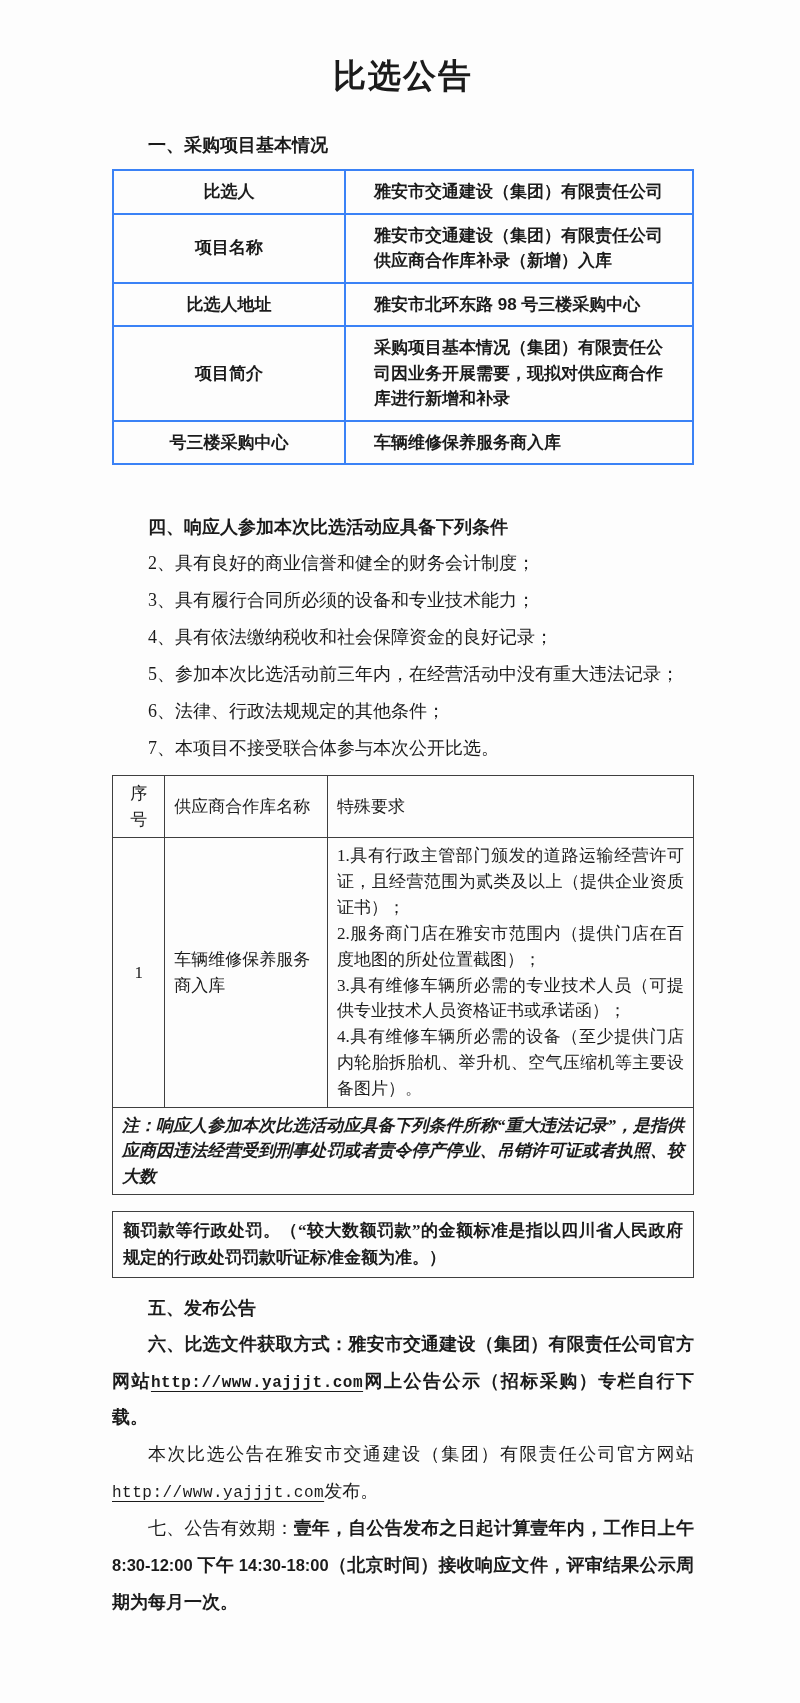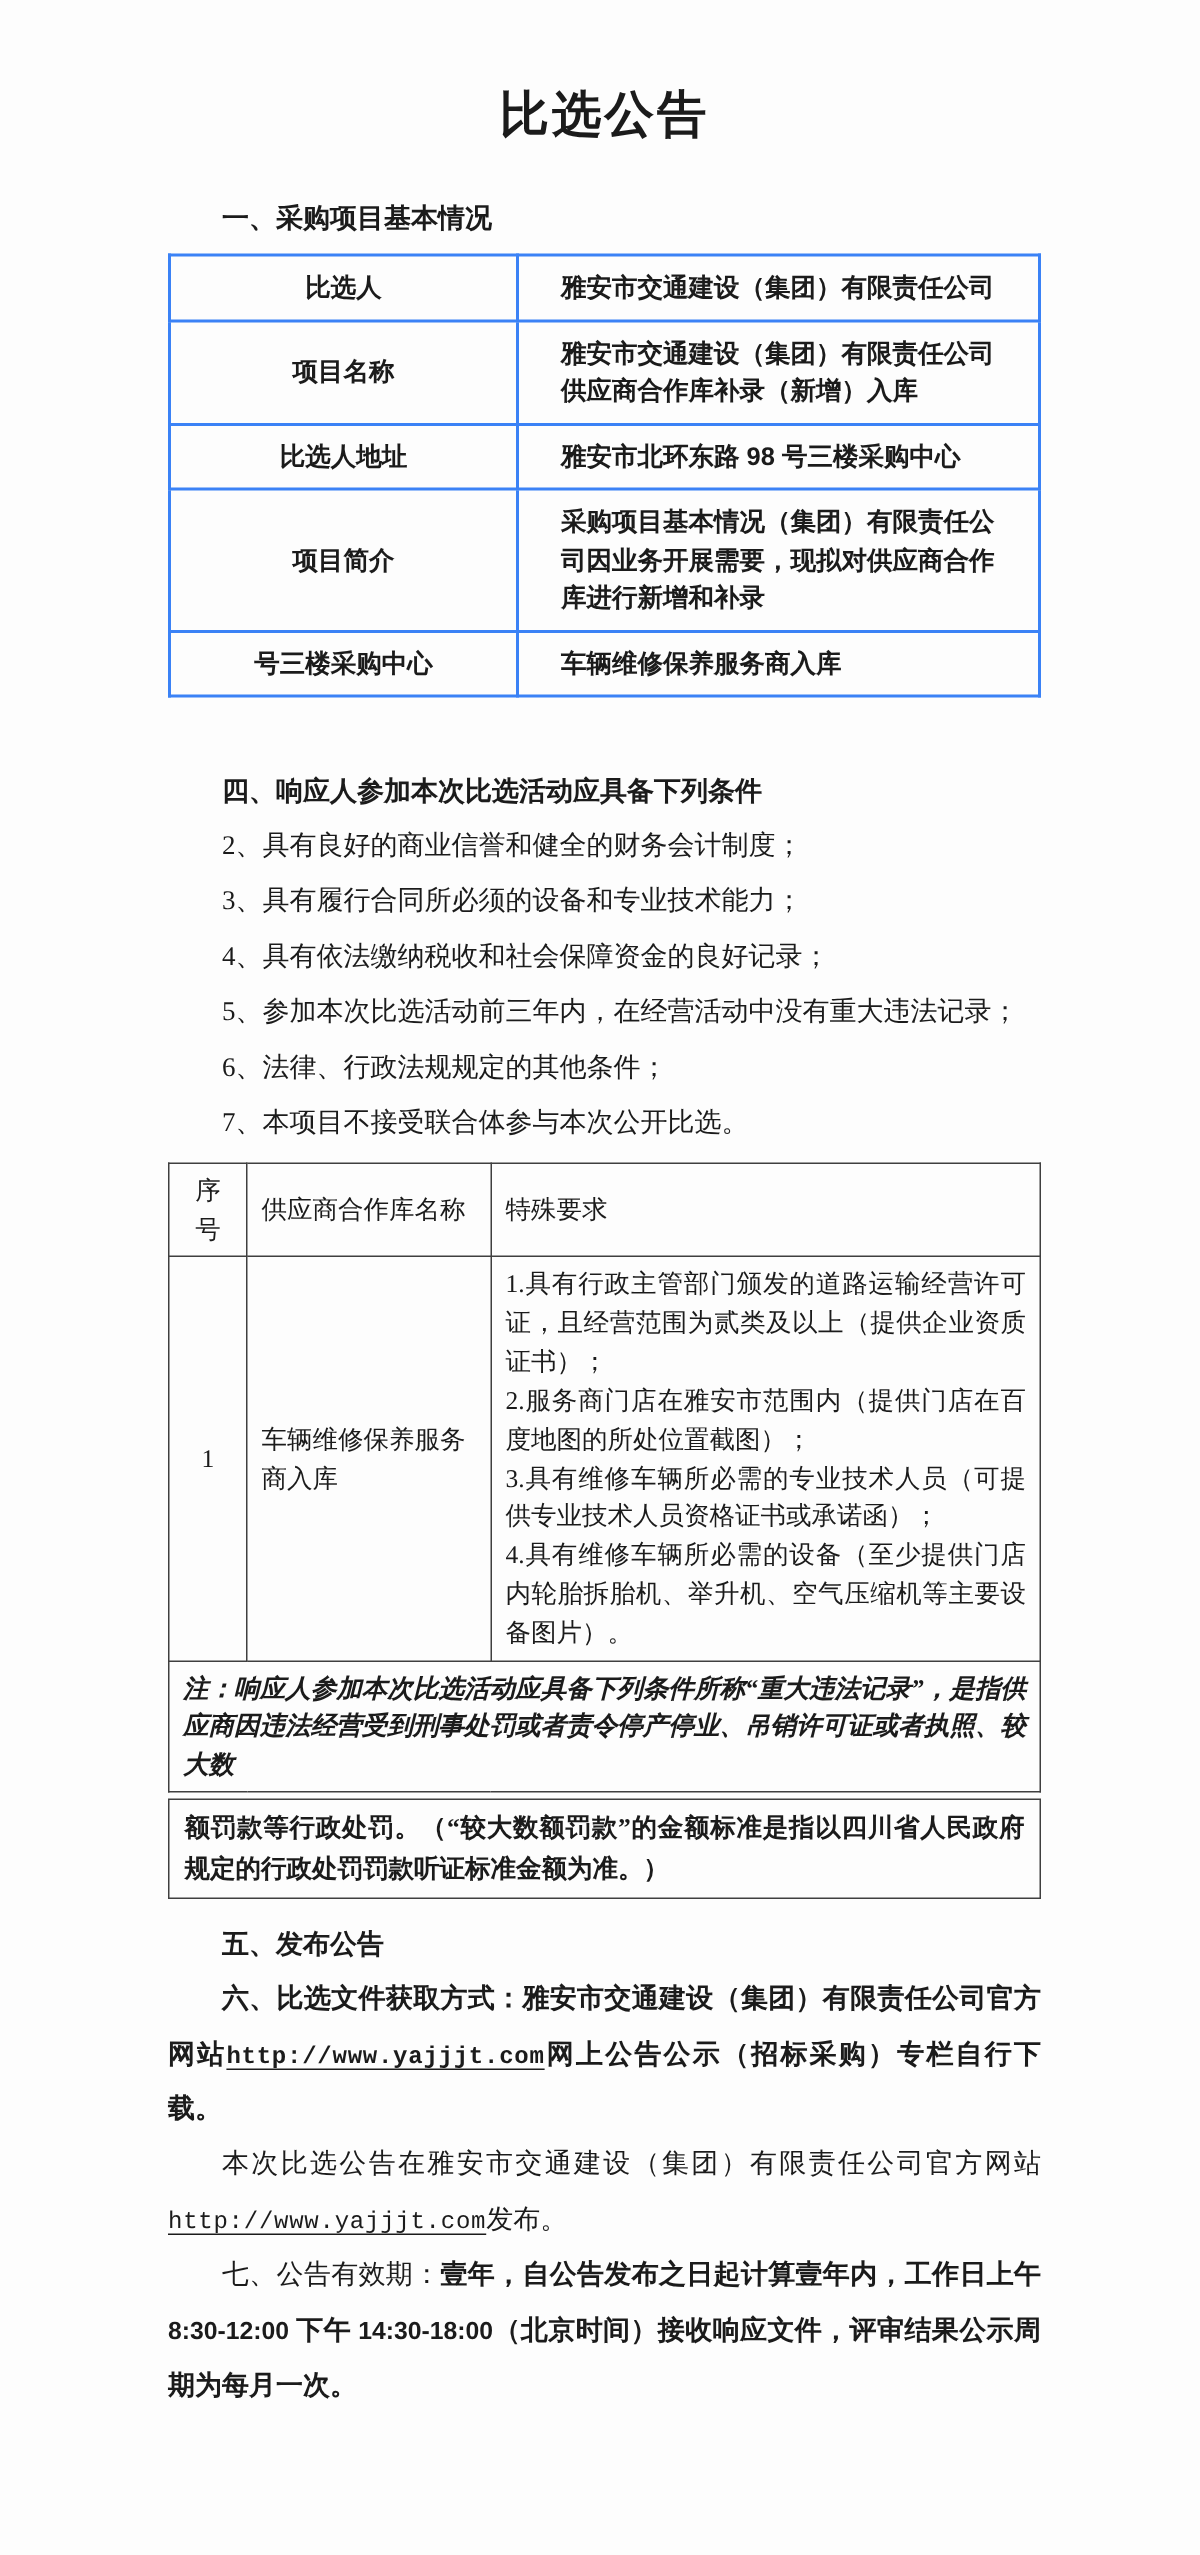--- a/index.html
+++ b/index.html
@@ -42,21 +42,21 @@
   
   .t2{margin:8px 0 0 0;font-size:17px;}
   .t2 th,.t2 td{border:1px solid #3f3f3f;padding:5px 9px;line-height:1.5;}
   .t2 th{text-align:center;font-weight:normal;}
   .t2 .c-no{width:9%;text-align:center;}
   .t2 .c-name{width:28%;text-align:left;}
   .t2 .c-req{width:63%;text-align:left;}
   .req-line{line-height:1.52;text-align:justify;}
   .note-cell{font-weight:bold;line-height:1.6;text-align:justify;font-style:italic;}
   .note-box{
-    border:1px solid #3f3f3f;margin-top:4px;padding:5px 10px;
+    border:1px solid #3f3f3f;margin-top:16px;padding:5px 10px;
     font-weight:bold;line-height:1.6;text-align:justify;font-size:17px;
   }
   .cond{margin:0 0 0 36px;line-height:2.06;}
   .spacer-lg{height:44px;}
   .spacer-md{height:12px;}
 </style>
 </head>
 <body>
 
 <div class="page">

